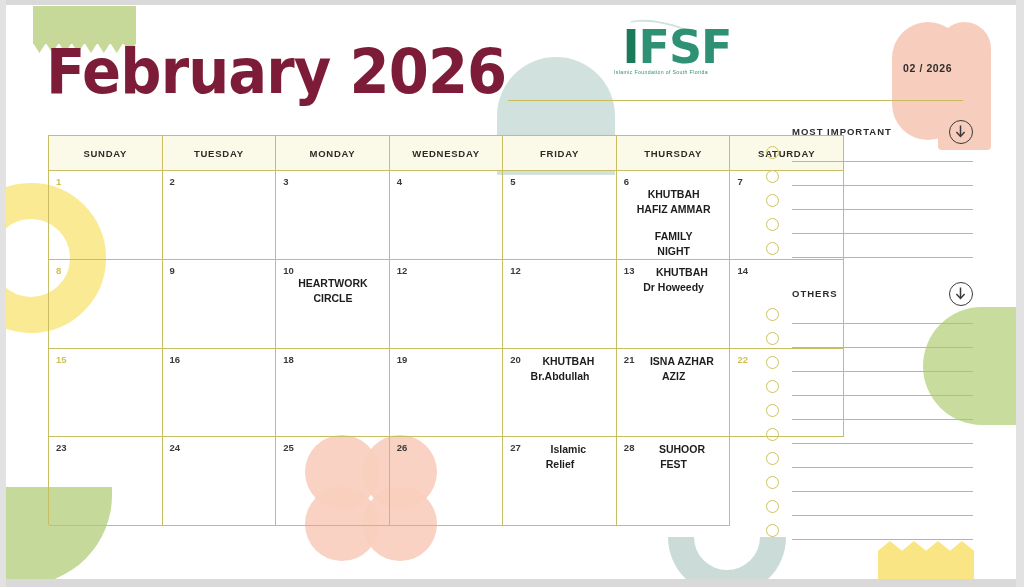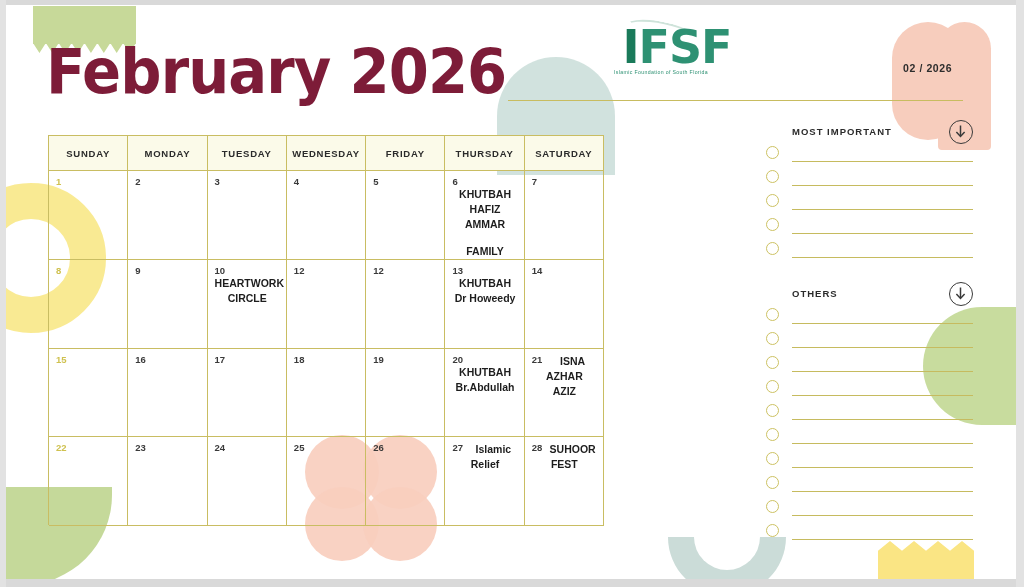--- a/index.html
+++ b/index.html
@@ -210,21 +210,21 @@
     font-weight: 700;
     letter-spacing: .6px;
     color: #2d2d2d;
     z-index: 12;
   }
 
   
   .grid {
     position: absolute;
     left: 48px; top: 135px;
-    width: 556px; height: 390px;
+    width: 796px; height: 390px;
     z-index: 10;
     border-top: 1px solid #c9bd62;
     border-left: 1px solid #c9bd62;
     display: grid;
     grid-template-columns: repeat(7, 1fr);
     grid-template-rows: 35px repeat(4, 88.75px);
   }
 
   .hcell {
     border-right: 1px solid #c9bd62;
@@ -344,22 +344,22 @@
       <div class="logo-swoosh"></div>
       <div class="logo-mark"><span class="lb">I</span><span>FSF</span></div>
       <div class="logo-sub">Islamic Foundation of South Florida</div>
     </div>
 
     <div class="date-badge">02 / 2026</div>
   </div>
 
   <div class="grid" id="cal-grid">
       <div class="hcell">SUNDAY</div>
+      <div class="hcell">TUESDAY</div>
       <div class="hcell">MONDAY</div>
-      <div class="hcell">TUESDAY</div>
       <div class="hcell">WEDNESDAY</div>
       <div class="hcell">FRIDAY</div>
       <div class="hcell">THURSDAY</div>
       <div class="hcell">SATURDAY</div>
       <div class="dcell">
         <div class="dnum sun">1</div>
       </div>
       <div class="dcell">
         <div class="dnum">2</div>
       </div>
@@ -405,23 +405,20 @@
         <div class="ev">Dr Howeedy</div>
       </div>
       <div class="dcell">
         <div class="dnum">14</div>
       </div>
       <div class="dcell">
         <div class="dnum sun">15</div>
       </div>
       <div class="dcell">
         <div class="dnum">16</div>
-      </div>
-      <div class="dcell">
-        <div class="dnum">17</div>
       </div>
       <div class="dcell">
         <div class="dnum">18</div>
       </div>
       <div class="dcell">
         <div class="dnum">19</div>
       </div>
       <div class="dcell inline">
         <div class="dnum">20</div>
         <div class="ev">KHUTBAH</div>

